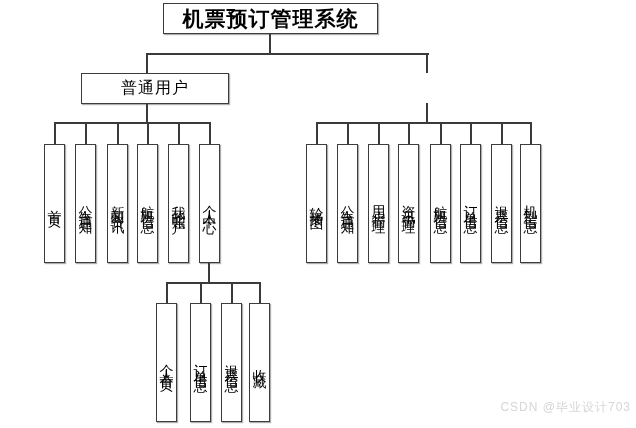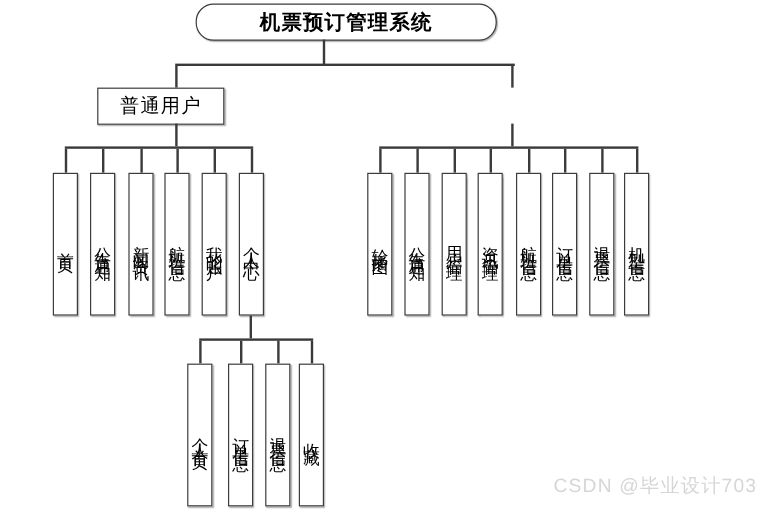--- a/index.html
+++ b/index.html
@@ -26,28 +26,27 @@
     justify-content: center;
     color: #000000;
   }
   .hbox {
     font-size: 16px;
     letter-spacing: 1px;
     white-space: nowrap;
   }
   .root-box {
     left: 163px; top: 3px;
-    width: 251px; height: 31px;
+    width: 215px; height: 31px;
     font-weight: bold;
-    font-size: 17px;
-    border-radius: 15px;
+    font-size: 21px;
   }
   .branch-left {
     left: 81px; top: 73px;
-    width: 106px; height: 31px;
+    width: 148px; height: 31px;
   }
   .branch-right {
     left: 362px; top: 73px;
     width: 131px; height: 31px;
   }
   .vbox {
     width: 21px;
     height: 119px;
     writing-mode: vertical-lr;
     text-orientation: upright;
@@ -56,21 +55,21 @@
     line-height: 21px;
   }
   .line {
     position: absolute;
     background: #3a3a3a;
   }
   .watermark {
     position: absolute;
     right: 5px;
     bottom: 12px;
-    font-size: 16px;
+    font-size: 12px;
     color: #d6d6d6;
     letter-spacing: 1px;
     white-space: nowrap;
   }
 </style>
 </head>
 <body>
 
 <div id="canvas">
   <div class="box hbox root-box">机票预订管理系统</div>

